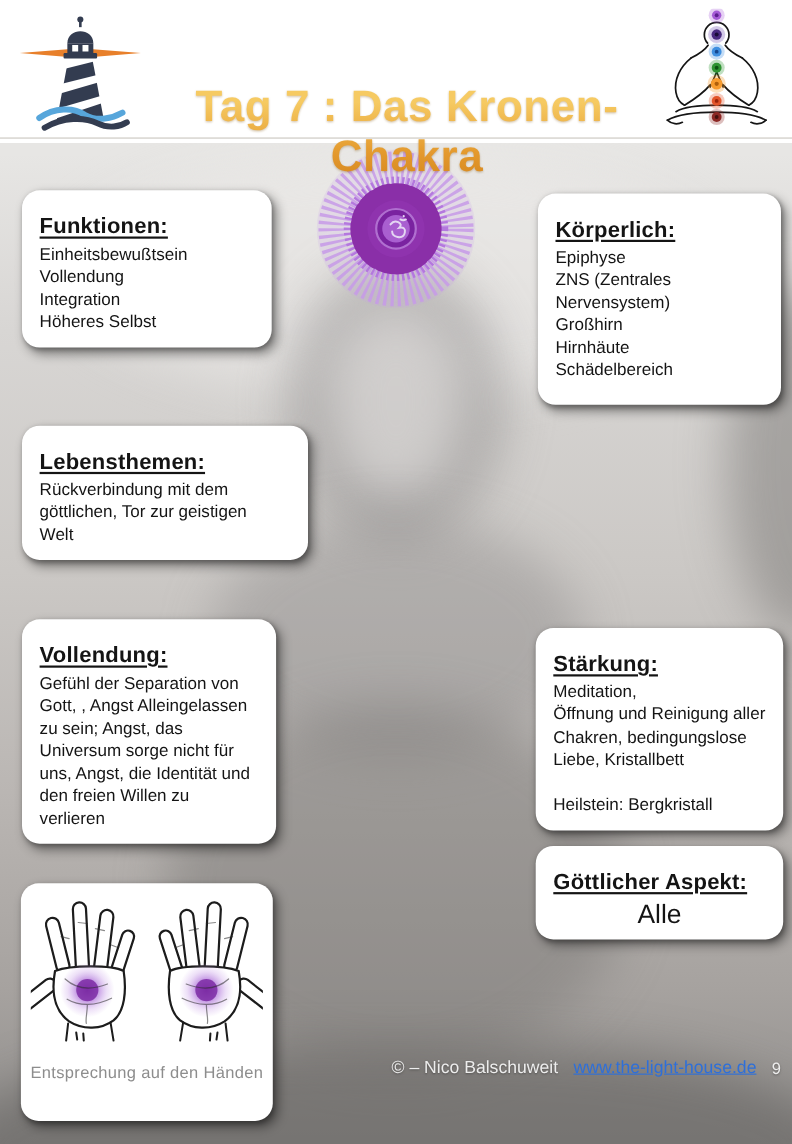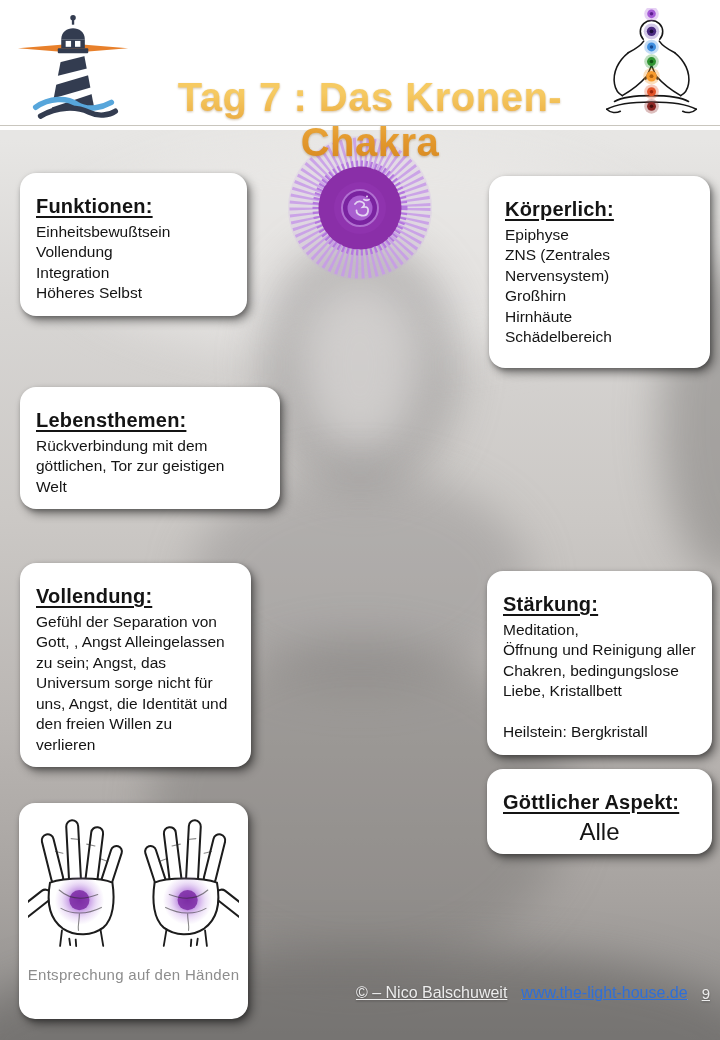--- a/index.html
+++ b/index.html
@@ -37,22 +37,22 @@
   .card-funktionen{left:20px;top:173px;width:227px;min-height:131px;}
   .card-koerperlich{left:489px;top:176px;width:221px;min-height:192px;}
   .card-lebensthemen{left:20px;top:387px;width:260px;min-height:102px;}
   .card-blockaden{left:20px;top:563px;width:231px;min-height:186px;}
   .card-staerkung{left:487px;top:571px;width:225px;min-height:166px;}
   .card-goettlich{left:487px;top:769px;width:225px;min-height:74px;padding-bottom:8px;}
   .card-goettlich .aspect-value{margin:1px 0 0;font-size:24px;text-align:center;}
   .card-haende{left:19px;top:767px;width:229px;min-height:216px;padding:8px 8px 10px;text-align:center;margin-top:36px;}
   .hands-caption{margin:4px 0 0;font-size:15px;color:#8d8d8d;letter-spacing:.3px;}
 
-  .footer{position:absolute;right:10px;top:984px;z-index:6;display:flex;align-items:flex-end;gap:14px;
-    font-size:16px;color:#ededed;text-shadow:0 1px 2px rgba(0,0,0,.35);text-decoration:underline;}
+  .footer{position:absolute;right:10px;top:962px;z-index:6;display:flex;align-items:flex-end;gap:14px;
+    font-size:16px;color:#ededed;text-shadow:0 1px 2px rgba(0,0,0,.35);}
   .footer-link{color:#2e6fd9;text-decoration:underline;text-shadow:none;}
   .footer-page{font-size:15px;}
 </style>
 </head>
 <body>
 
 <div class="slide">
 
   <div class="blob skylight"></div>
   <div class="blob hair"></div>

